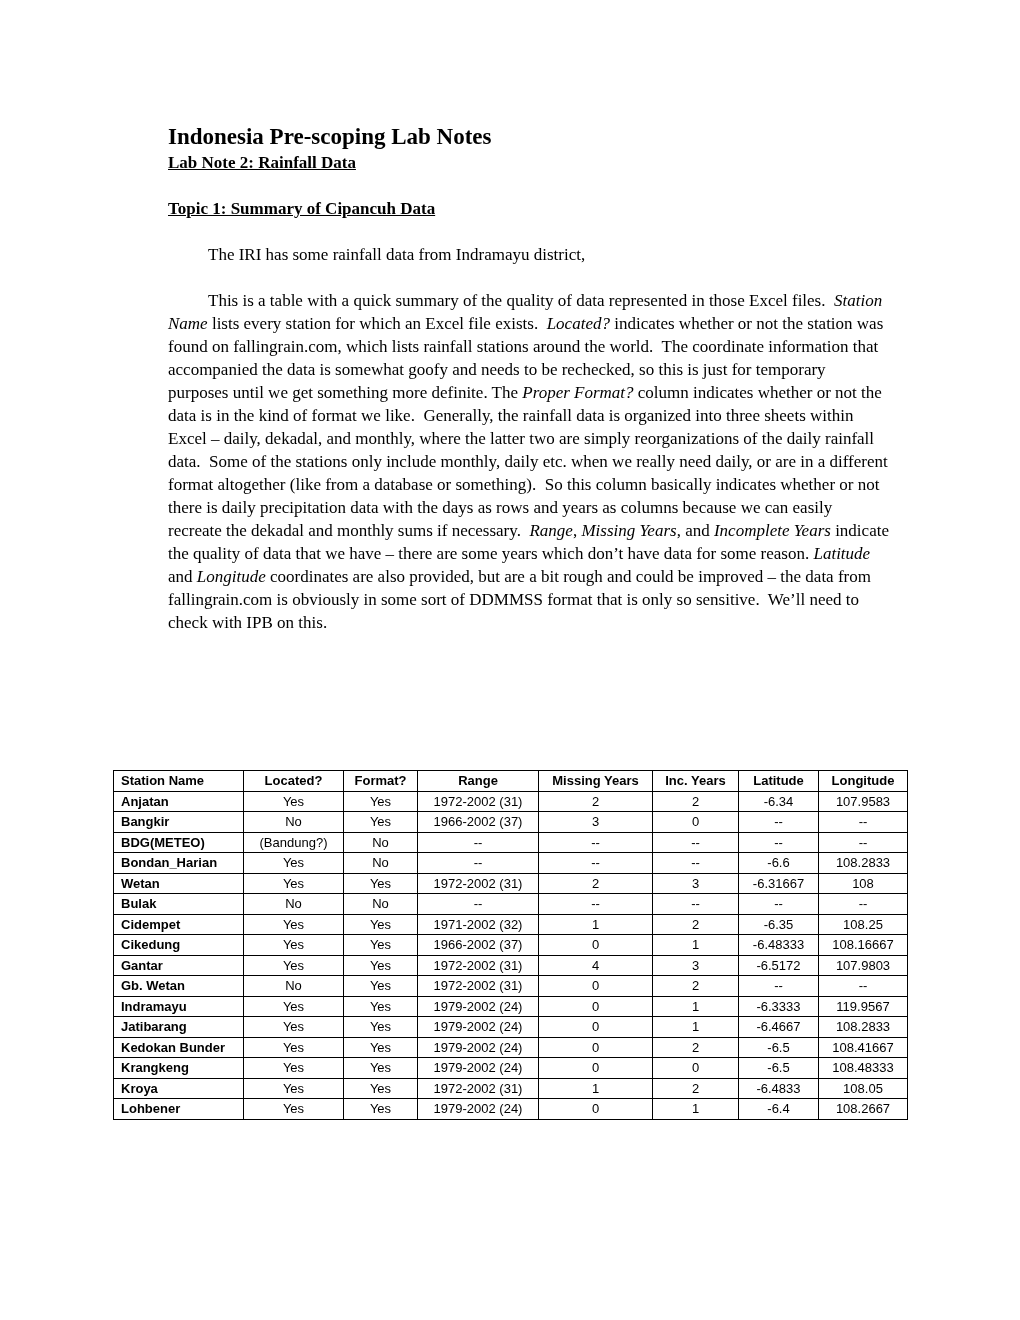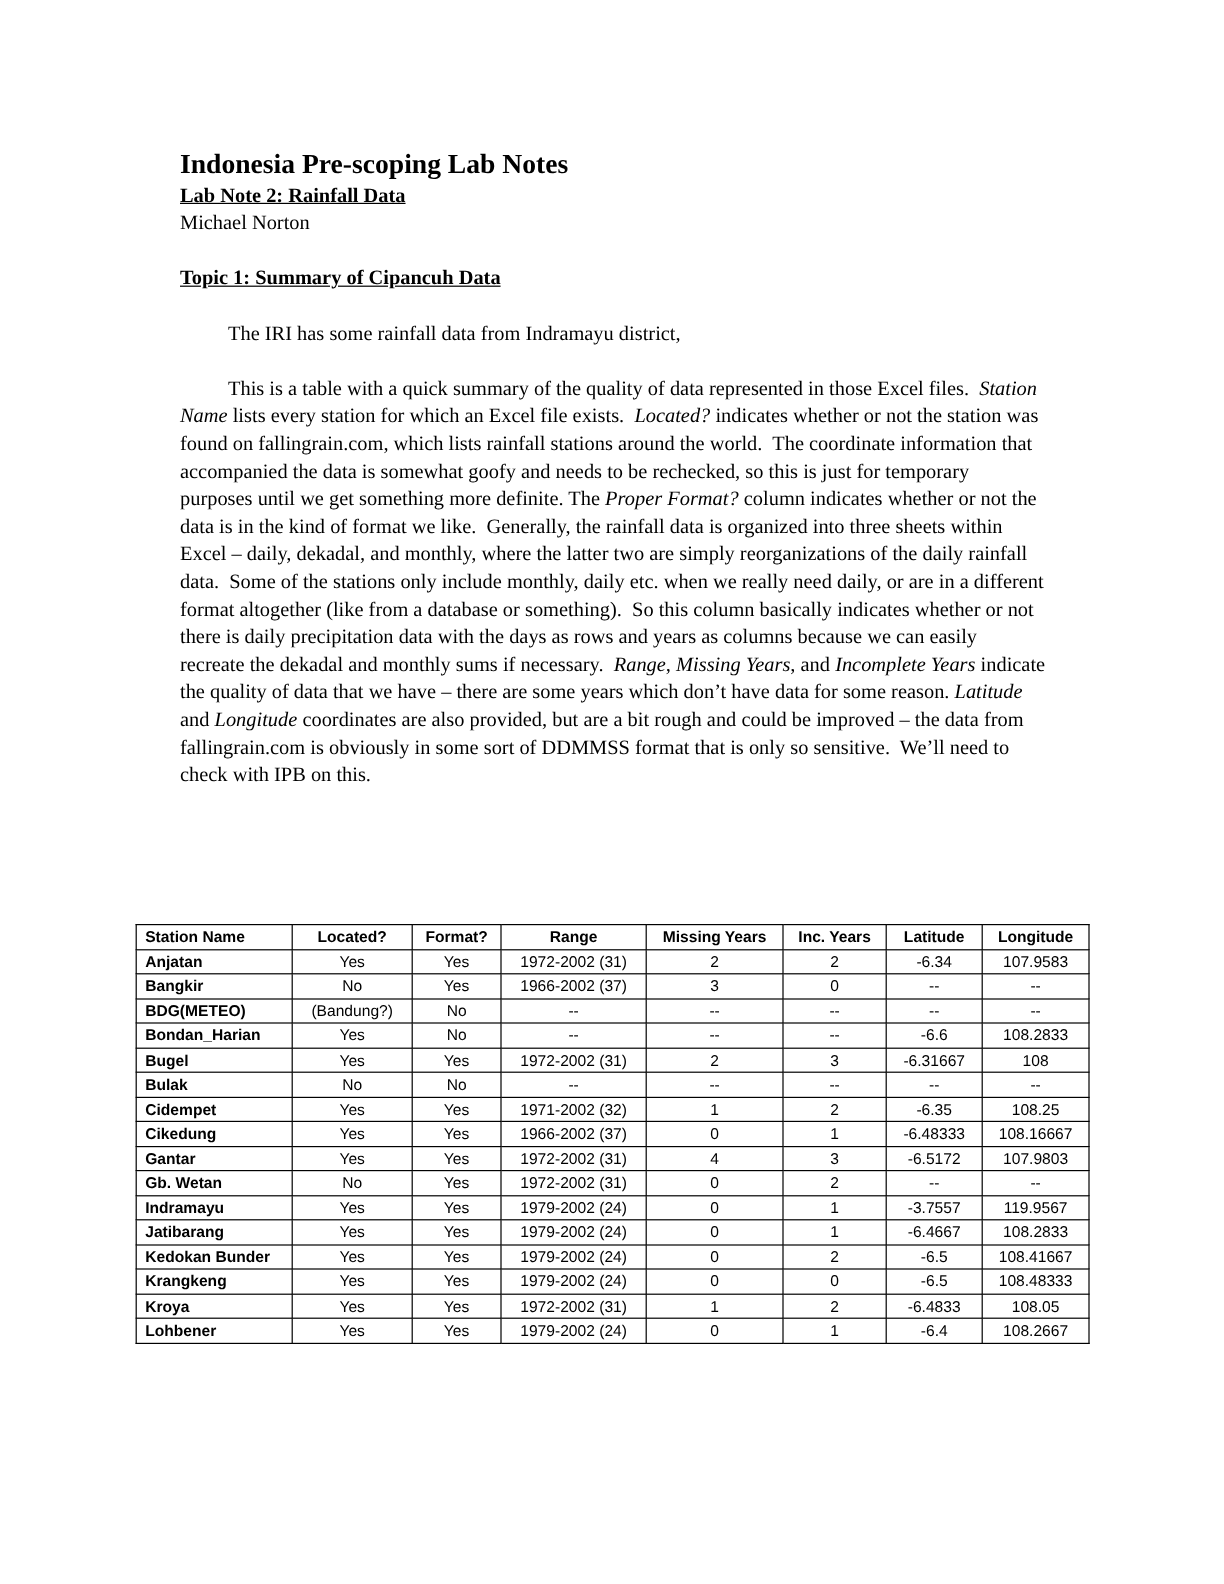--- a/index.html
+++ b/index.html
@@ -3,21 +3,21 @@
 <meta charset="utf-8">
 <style>
   html, body { margin: 0; padding: 0; }
   body {
     width: 1020px; height: 1320px;
     background: #ffffff; color: #000000;
     font-family: "Liberation Serif", serif;
     position: relative; overflow: hidden;
   }
   .text-col {
-    position: absolute; left: 150px; top: 123px;
+    position: absolute; left: 168px; top: 123px;
     width: 722px;
     font-size: 17px; line-height: 23px;
   }
   .doc-title {
     font-size: 23px; line-height: 28px; font-weight: bold; margin: 0;
   }
   .line { margin: 0; }
   .bold { font-weight: bold; text-decoration: underline; }
   .spacer { height: 23px; }
   p.body-par {
@@ -43,21 +43,20 @@
   .station-table th.station, .station-table td.station {
     text-align: left; padding-left: 7px; font-weight: bold;
   }
 </style>
 </head>
 <body>
 
 <div class="text-col">
   <h1 class="doc-title">Indonesia Pre-scoping Lab Notes</h1>
   <div class="line bold">Lab Note 2: Rainfall Data</div>
-  <div class="line">Michael Norton</div>
   <div class="spacer"></div>
   <div class="line bold">Topic 1: Summary of Cipancuh Data</div>
   <div class="spacer"></div>
   <p class="body-par">The IRI has some rainfall data from Indramayu district,</p>
   <div class="spacer"></div>
   <p class="body-par" id="p2"><span>This is a table with a quick summary of the quality of data represented in those Excel files.  </span><span class="i">Station Name</span><span> lists every station for which an Excel file exists.  </span><span class="i">Located?</span><span> indicates whether or not the station was found on fallingrain.com, which lists rainfall stations around the world.  The coordinate information that accompanied the data is somewhat goofy and needs to be rechecked, so this is just for temporary purposes until we get something more definite. The </span><span class="i">Proper Format?</span><span> column indicates whether or not the data is in the kind of format we like.  Generally, the rainfall data is organized into three sheets within Excel – daily, dekadal, and monthly, where the latter two are simply reorganizations of the daily rainfall data.  Some of the stations only include monthly, daily etc. when we really need daily, or are in a different format altogether (like from a database or something).  So this column basically indicates whether or not there is daily precipitation data with the days as rows and years as columns because we can easily recreate the dekadal and monthly sums if necessary.  </span><span class="i">Range</span><span>, </span><span class="i">Missing Years</span><span>, and </span><span class="i">Incomplete Years</span><span> indicate the quality of data that we have – there are some years which don’t have data for some reason. </span><span class="i">Latitude</span><span> and </span><span class="i">Longitude</span><span> coordinates are also provided, but are a bit rough and could be improved – the data from fallingrain.com is obviously in some sort of DDMMSS format that is only so sensitive.  We’ll need to check with IPB on this.</span></p>
 </div>
 
 <div class="table-wrap">
   <table class="station-table">
@@ -118,21 +117,21 @@
           <td class="station">Bondan_Harian</td>
           <td>Yes</td>
           <td>No</td>
           <td>--</td>
           <td>--</td>
           <td>--</td>
           <td>-6.6</td>
           <td>108.2833</td>
         </tr>
         <tr>
-          <td class="station">Bugel</td>
+          <td class="station">Wetan</td>
           <td>Yes</td>
           <td>Yes</td>
           <td>1972-2002 (31)</td>
           <td>2</td>
           <td>3</td>
           <td>-6.31667</td>
           <td>108</td>
         </tr>
         <tr>
           <td class="station">Bulak</td>
@@ -184,21 +183,21 @@
           <td>--</td>
           <td>--</td>
         </tr>
         <tr>
           <td class="station">Indramayu</td>
           <td>Yes</td>
           <td>Yes</td>
           <td>1979-2002 (24)</td>
           <td>0</td>
           <td>1</td>
-          <td>-3.7557</td>
+          <td>-6.3333</td>
           <td>119.9567</td>
         </tr>
         <tr>
           <td class="station">Jatibarang</td>
           <td>Yes</td>
           <td>Yes</td>
           <td>1979-2002 (24)</td>
           <td>0</td>
           <td>1</td>
           <td>-6.4667</td>

